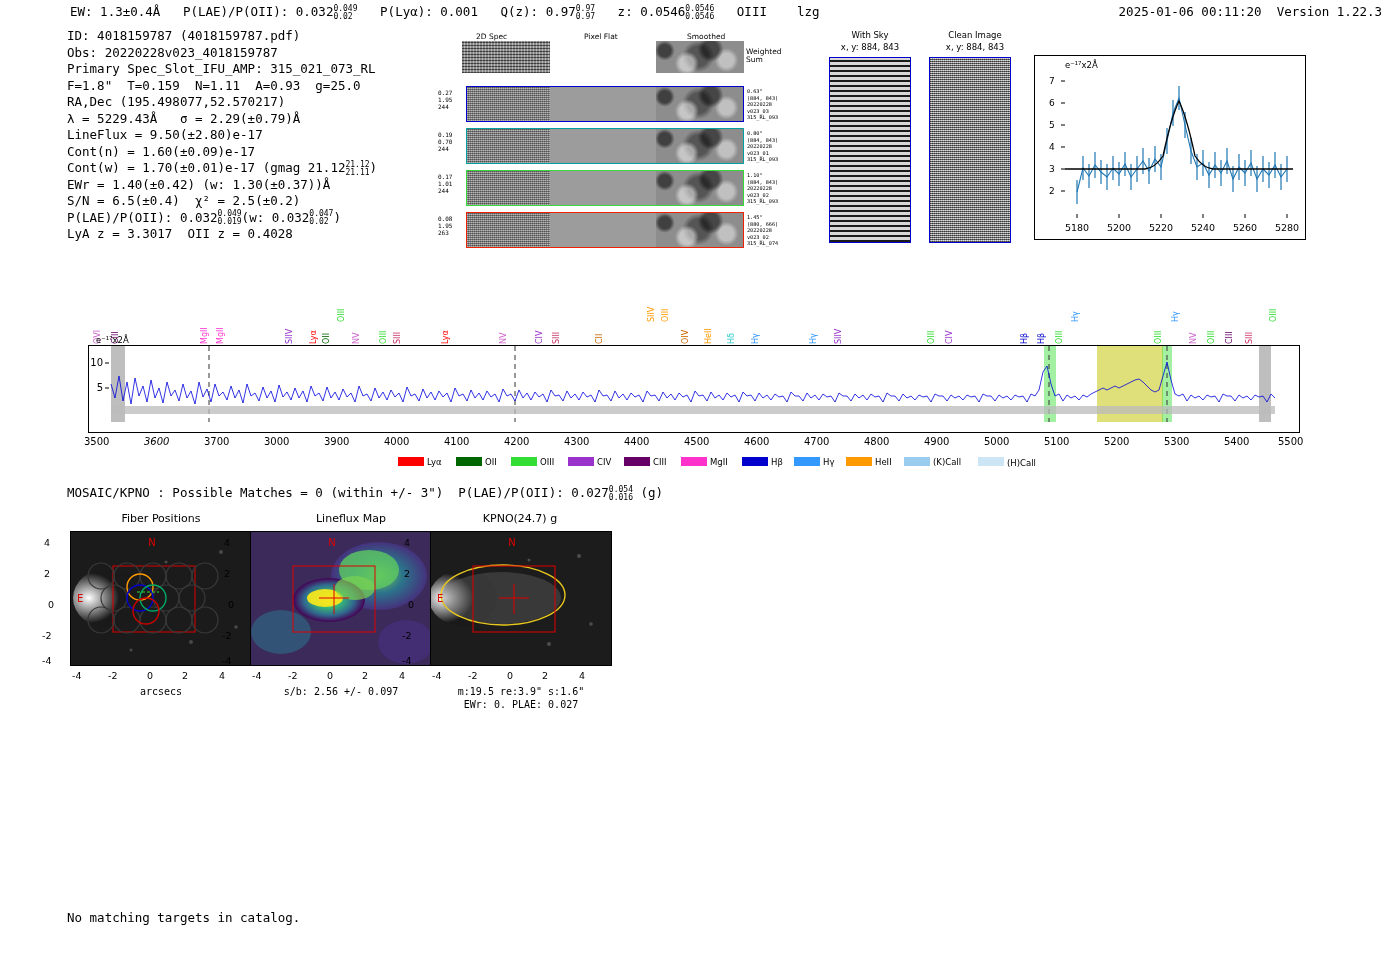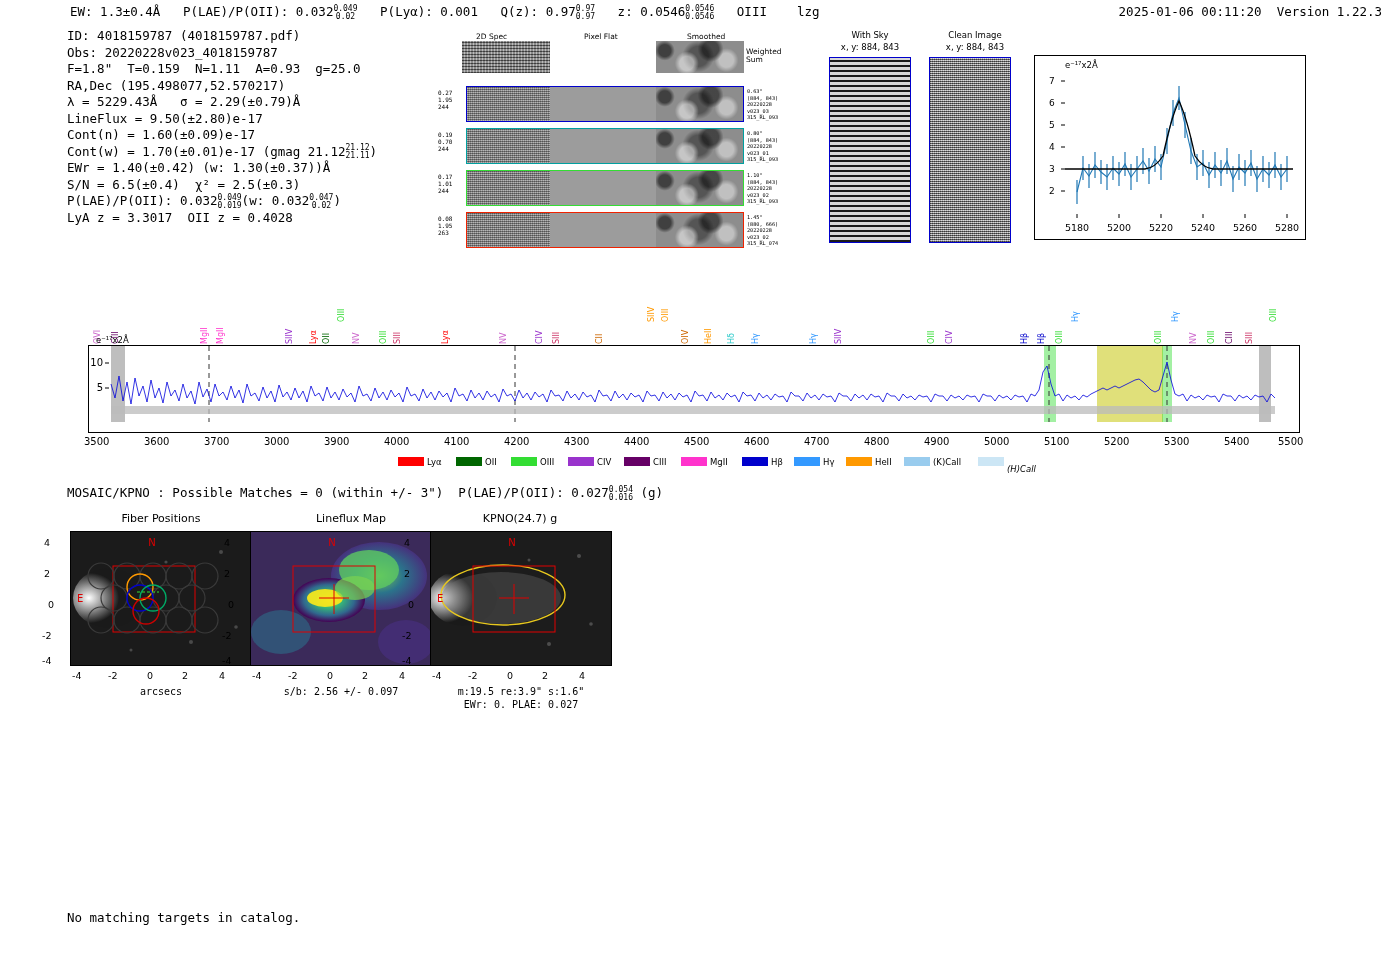--- a/index.html
+++ b/index.html
@@ -2,21 +2,21 @@
 <html><head>
 <meta charset="utf-8">
 <style>
   html,body{margin:0;padding:0;background:#ffffff;}
   body{width:1400px;height:953px;position:relative;font-family:"DejaVu Sans Mono",monospace;color:#000;}
   .abs{position:absolute;}
   .nw{white-space:nowrap;}
 
   
   #topline{left:70px;top:4px;font-size:12.5px;letter-spacing:0px;}
-  .frac{display:inline-block;vertical-align:middle;font-size:8px;line-height:1.0;text-align:center;}
+  .frac{display:inline-block;vertical-align:middle;font-size:8px;line-height:1.0;text-align:left;}
   .frac span{display:block;}
   #datetime{right:18px;top:4px;font-size:12.5px;}
 
   
   #info{left:67px;top:28px;font-size:12.5px;line-height:16.5px;}
   #info div{white-space:pre;}
 
   
   #specblock{left:462px;top:32px;width:340px;height:225px;}
   .panel-title{position:absolute;font-size:7.5px;font-family:"DejaVu Sans",sans-serif;}
@@ -89,28 +89,29 @@
   &nbsp;&nbsp;
   <span>lzg</span>
 </div>
 <div class="abs nw" id="datetime">
   <span>2025-01-06 00:11:20</span>&nbsp;&nbsp;<span>Version 1.22.3</span>
 </div>
 
 <div class="abs" id="info">
   <div>ID: 4018159787 (4018159787.pdf)</div>
   <div>Obs: 20220228v023_4018159787</div>
+  <div>Primary Spec_Slot_IFU_AMP: 315_021_073_RL</div>
   <div>F=1.8"  T=0.159  N=1.11  A=0.93  g=25.0</div>
   <div>RA,Dec (195.498077,52.570217)</div>
   <div>λ = 5229.43Å   σ = 2.29(±0.79)Å</div>
   <div>LineFlux = 9.50(±2.80)e-17</div>
   <div>Cont(n) = 1.60(±0.09)e-17</div>
   <div><span>Cont(w) = 1.70(±0.01)e-17 (gmag 21.12</span><span class="frac"><span>21.12</span><span>21.11</span></span><span>)</span></div>
   <div>EWr = 1.40(±0.42) (w: 1.30(±0.37))Å</div>
-  <div>S/N = 6.5(±0.4)  χ² = 2.5(±0.3)</div>
+  <div>S/N = 6.5(±0.4)  χ² = 2.5(±0.2)</div>
   <div><span>P(LAE)/P(OII): 0.032</span><span class="frac"><span>0.049</span><span>0.019</span></span><span>(w: 0.032</span><span class="frac"><span>0.047</span><span>0.02</span></span><span>)</span></div>
   <div>LyA z = 3.3017  OII z = 0.4028</div>
 </div>
 
 <div class="abs" id="specblock">
   <div class="panel-title" style="left:14px;top:0px;">2D Spec</div>
   <div class="panel-title" style="left:122px;top:0px;">Pixel Flat</div>
   <div class="panel-title" style="left:225px;top:0px;">Smoothed</div>
 
   <div class="imgbox noise2" style="left:0px;top:9px;width:88px;height:32px;"></div>
@@ -349,21 +350,21 @@
   <div class="linelab" style="left:1128px;bottom:0;color:#33dd33;">OIII</div>
   <div class="linelab" style="left:1146px;bottom:0;color:#660066;">CIII</div>
   <div class="linelab" style="left:1166px;bottom:0;color:#cc3366;">SIII</div>
   <div class="linelab" style="left:1190px;bottom:22px;color:#33dd33;">OIII</div>
 </div>
 
 <div class="abs" style="left:96px;top:335px;font-size:8.5px;font-family:'DejaVu Sans',sans-serif;">e⁻¹⁷x2Å</div>
 
 <div class="abs" style="left:88px;top:436px;width:1212px;height:14px;">
   <div class="xtick" style="left:-4px;">3500</div>
-  <div class="xtick" style="left:56px;">3600</div>
+  <div class="xtick" style="left:56px;font-style:italic;">3600</div>
   <div class="xtick" style="left:116px;">3700</div>
   <div class="xtick" style="left:176px;">3000</div>
   <div class="xtick" style="left:236px;">3900</div>
   <div class="xtick" style="left:296px;">4000</div>
   <div class="xtick" style="left:356px;">4100</div>
   <div class="xtick" style="left:416px;">4200</div>
   <div class="xtick" style="left:476px;">4300</div>
   <div class="xtick" style="left:536px;">4400</div>
   <div class="xtick" style="left:596px;">4500</div>
   <div class="xtick" style="left:656px;">4600</div>
@@ -393,21 +394,21 @@
   <div class="legitem" style="left:312px;top:1px;">MgII</div>
   <div class="legsw" style="left:344px;top:1px;background:#0000cc;"></div>
   <div class="legitem" style="left:373px;top:1px;">Hβ</div>
   <div class="legsw" style="left:396px;top:1px;background:#3399ff;"></div>
   <div class="legitem" style="left:425px;top:1px;">Hγ</div>
   <div class="legsw" style="left:448px;top:1px;background:#ff9900;"></div>
   <div class="legitem" style="left:477px;top:1px;">HeII</div>
   <div class="legsw" style="left:506px;top:1px;background:#99ccee;"></div>
   <div class="legitem" style="left:535px;top:1px;">(K)Call</div>
   <div class="legsw" style="left:580px;top:1px;background:#cce6f5;"></div>
-  <div class="legitem" style="left:609px;top:8px;font-style:italic;">(H)Call</div>
+  <div class="legitem" style="left:609px;top:2px;">(H)Call</div>
 </div>
 
 <div class="abs nw" id="mosaicline">
   <span>MOSAIC/KPNO : Possible Matches = 0 (within +/- 3")&nbsp;&nbsp;P(LAE)/P(OII): </span><span>0.027</span><span class="frac"><span>0.054</span><span>0.016</span></span><span>&nbsp;</span><span>(g)</span>
 </div>
 
 <div class="mapttl" style="left:66px;top:512px;width:190px;">Fiber Positions</div>
 <div class="mapbox" style="left:70px;top:531px;width:182px;height:135px;background:#141414;">
   <svg width="180" height="133" viewBox="0 0 180 133">
     <defs>

